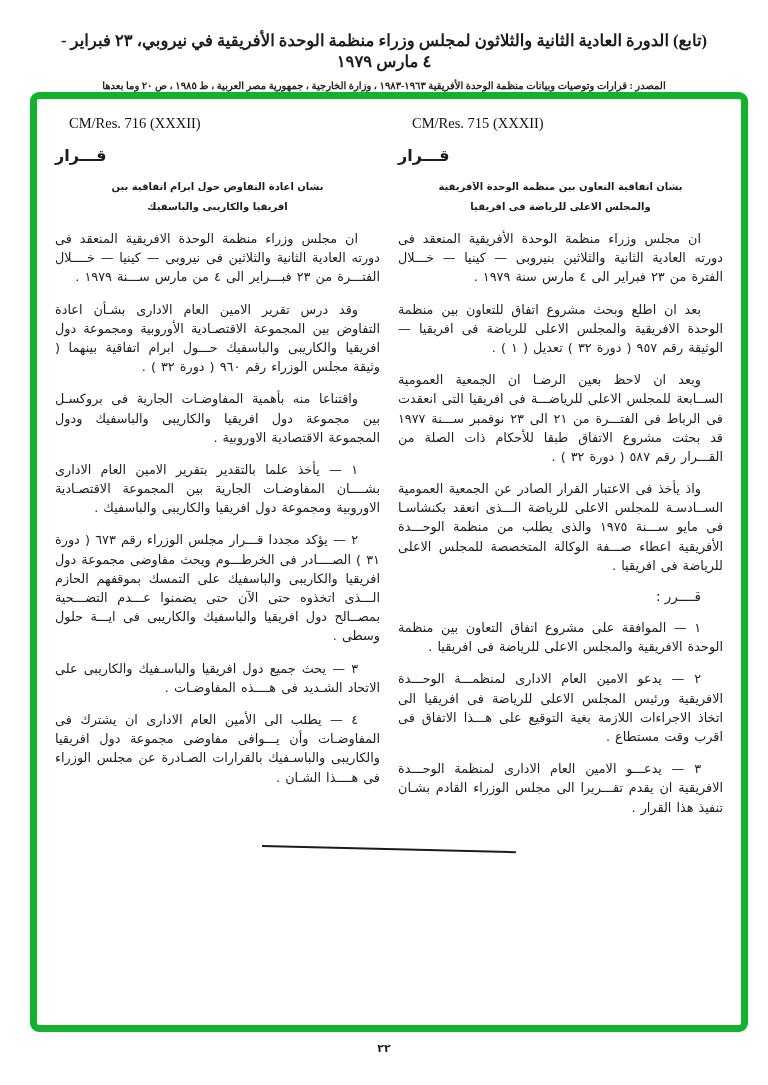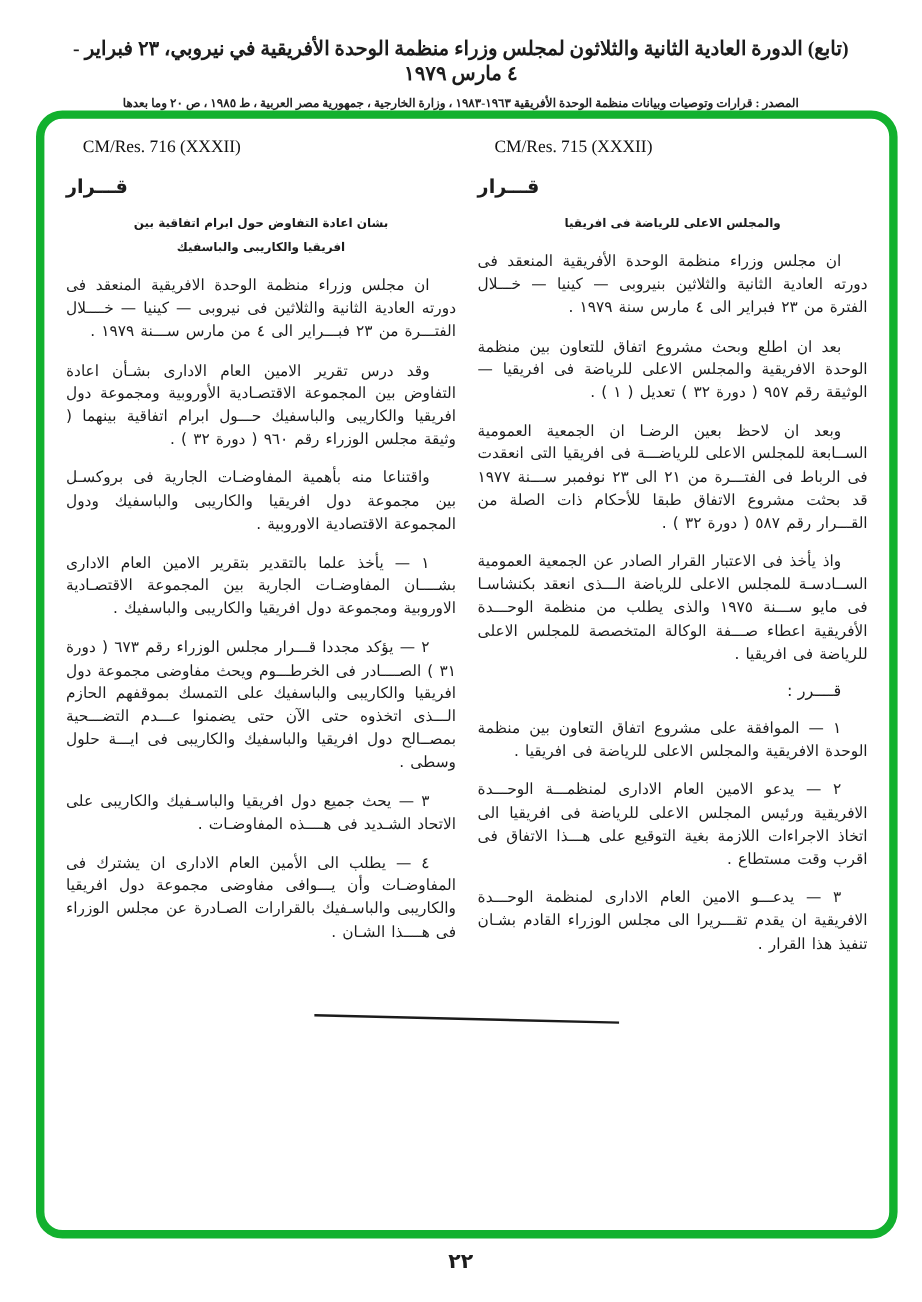--- a/index.html
+++ b/index.html
@@ -8,21 +8,21 @@
     font-family:"DejaVu Sans",sans-serif;color:#1c1c1c;overflow:hidden;
   }
   .page{position:absolute;inset:0;}
   
   .top-header{position:absolute;top:30px;left:0;right:0;text-align:center;direction:rtl;font-family:Liberation Serif, serif;}
   .hdr1{font-size:16.5px;font-weight:bold;letter-spacing:0;line-height:1.3;padding:0 60px;}
   .hdr2{font-size:10px;font-weight:bold;margin-top:7px;color:#222;padding:0 55px;}
   
   .green-box{
     position:absolute;left:30px;top:92px;width:718px;height:940px;
-    box-sizing:border-box;border:7px solid #12b12e;border-radius:22px;
+    box-sizing:border-box;border:7px solid #12b12e;border-radius:9px;
     padding:16px 18px 0 18px;background:#ffffff;overflow:hidden;
   }
   .columns{display:flex;direction:ltr;gap:18px;height:100%;}
   .col{flex:1 1 0;min-width:0;}
   .ref{
     font-family:"Liberation Serif",serif;font-size:14.5px;color:#111;
     direction:ltr;text-align:left;padding-left:14px;margin-bottom:4px;white-space:nowrap;
   }
   .qarar{
     direction:rtl;text-align:left;font-weight:bold;font-size:16px;
@@ -35,21 +35,21 @@
   }
   .decision{direction:rtl;font-size:13.5px;text-indent:22px;margin:6px 0 14px 0;}
   
   .footnote-line{
     position:absolute;left:262px;top:845px;width:254px;height:0;
     border-top:2px solid #1b1b1b;transform:rotate(1.4deg);transform-origin:left top;
   }
   
   .page-number{
     position:absolute;top:1042px;left:0;right:0;text-align:center;
-    font-size:17px;font-weight:bold;direction:rtl;
+    font-size:11px;font-weight:bold;direction:rtl;
   }
 </style>
 </head>
 <body>
 
 <div class="page">
 
   <div class="top-header">
     <div class="hdr1">(تابع) الدورة العادية الثانية والثلاثون لمجلس وزراء منظمة الوحدة الأفريقية في نيروبي، ٢٣ فبراير - ٤ مارس ١٩٧٩</div>
     <div class="hdr2">المصدر : قرارات وتوصيات وبيانات منظمة الوحدة الأفريقية ١٩٦٣-١٩٨٣ ، وزارة الخارجية ، جمهورية مصر العربية ، ط ١٩٨٥ ، ص ٢٠ وما بعدها</div>
@@ -71,20 +71,21 @@
         <p class="para">١ — يأخذ علما بالتقدير بتقرير الامين العام الادارى بشــــان المفاوضـات الجارية بين المجموعة الاقتصـادية الاوروبية ومجموعة دول افريقيا والكاريبى والباسفيك .</p>
         <p class="para">٢ — يؤكد مجددا قـــرار مجلس الوزراء رقم ٦٧٣ ( دورة ٣١ ) الصــــادر فى الخرطـــوم ويحث مفاوضى مجموعة دول افريقيا والكاريبى والباسفيك على التمسك بموقفهم الحازم الـــذى اتخذوه حتى الآن حتى يضمنوا عـــدم التضـــحية بمصــالح دول افريقيا والباسفيك والكاريبى فى ايـــة حلول وسطى .</p>
         <p class="para">٣ — يحث جميع دول افريقيا والباسـفيك والكاريبى على الاتحاد الشـديد فى هــــذه المفاوضـات .</p>
         <p class="para">٤ — يطلب الى الأمين العام الادارى ان يشترك فى المفاوضـات وأن يـــوافى مفاوضى مجموعة دول افريقيا والكاريبى والباسـفيك بالقرارات الصـادرة عن مجلس الوزراء فى هــــذا الشـان .</p>
       </div>
 
       <div class="col">
         <div class="ref">CM/Res. 715 (XXXII)</div>
         <div class="qarar">قـــرار</div>
         <div class="title">
+          <div>بشان اتفاقية التعاون بين منظمة الوحدة الآفريقية</div>
           <div>والمجلس الاعلى للرياضة فى افريقيا</div>
         </div>
         <p class="para">ان مجلس وزراء منظمة الوحدة الأفريقية المنعقد فى دورته العادية الثانية والثلاثين بنيروبى — كينيا — خـــلال الفترة من ٢٣ فبراير الى ٤ مارس سنة ١٩٧٩ .</p>
         <p class="para">بعد ان اطلع وبحث مشروع اتفاق للتعاون بين منظمة الوحدة الافريقية والمجلس الاعلى للرياضة فى افريقيا — الوثيقة رقم ٩٥٧ ( دورة ٣٢ ) تعديل ( ١ ) .</p>
         <p class="para">وبعد ان لاحظ بعين الرضـا ان الجمعية العمومية الســابعة للمجلس الاعلى للرياضـــة فى افريقيا التى انعقدت فى الرباط فى الفتـــرة من ٢١ الى ٢٣ نوفمبر ســـنة ١٩٧٧ قد بحثت مشروع الاتفاق طبقا للأحكام ذات الصلة من القـــرار رقم ٥٨٧ ( دورة ٣٢ ) .</p>
         <p class="para">واذ يأخذ فى الاعتبار القرار الصادر عن الجمعية العمومية الســادسـة للمجلس الاعلى للرياضة الـــذى انعقد بكنشاسـا فى مايو ســـنة ١٩٧٥ والذى يطلب من منظمة الوحـــدة الأفريقية اعطاء صـــفة الوكالة المتخصصة للمجلس الاعلى للرياضة فى افريقيا .</p>
         <p class="decision">قــــرر :</p>
         <p class="para">١ — الموافقة على مشروع اتفاق التعاون بين منظمة الوحدة الافريقية والمجلس الاعلى للرياضة فى افريقيا .</p>
         <p class="para">٢ — يدعو الامين العام الادارى لمنظمـــة الوحـــدة الافريقية ورئيس المجلس الاعلى للرياضة فى افريقيا الى اتخاذ الاجراءات اللازمة بغية التوقيع على هـــذا الاتفاق فى اقرب وقت مستطاع .</p>
         <p class="para">٣ — يدعـــو الامين العام الادارى لمنظمة الوحـــدة الافريقية ان يقدم تقـــريرا الى مجلس الوزراء القادم بشـان تنفيذ هذا القرار .</p>

